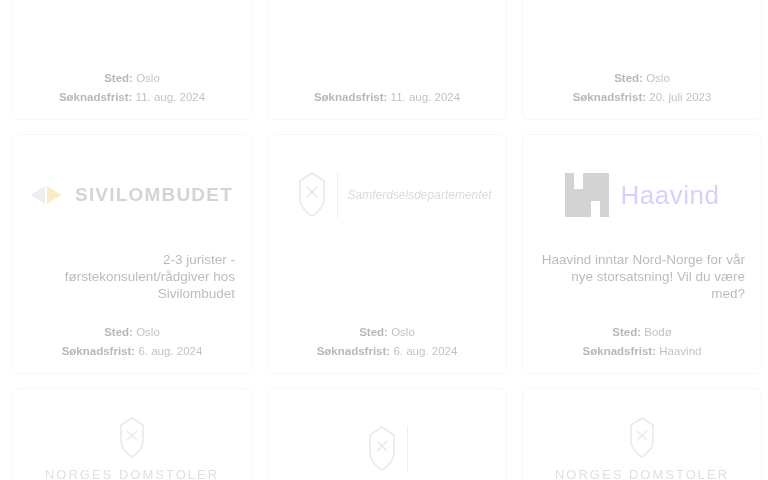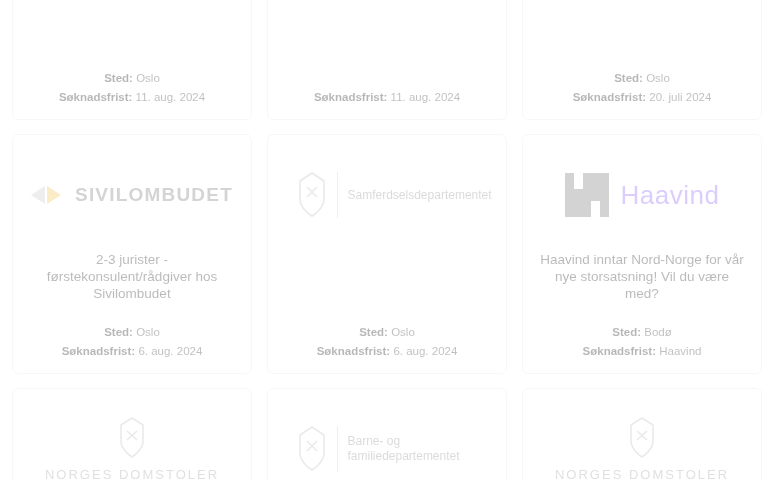--- a/index.html
+++ b/index.html
@@ -47,21 +47,21 @@
     height: 92px;
     width: 100%;
     display: flex;
     align-items: center;
     justify-content: center;
     margin-bottom: 4px;
   }
   .card-title {
     font-size: 13.5px;
     line-height: 17px;
-    text-align: center;
+    text-align: right;
     color: #1b1b1b;
     font-weight: 400;
     margin: 6px 4px 0 4px;
     min-height: 34px;
   }
   .card-meta {
     margin-top: auto;
     width: 100%;
     text-align: center;
   }
@@ -88,20 +88,21 @@
   .logo-sivilombudet .wordmark {
     font-size: 19px;
     letter-spacing: 1.2px;
     font-weight: 700;
     color: #737373;
   }
   .logo-dept {
     display: flex;
     align-items: center;
     gap: 10px;
+    font-style: italic;
   }
   .logo-dept .rule {
     width: 1px;
     height: 46px;
     background: #cccccc;
   }
   .logo-dept .dept-name {
     font-size: 12px;
     color: #8a8a8a;
     line-height: 15px;
@@ -185,21 +186,21 @@
     <div class="card">
       <div class="logo-area empty-logo"></div>
 
       <div class="card-meta">
         <div class="meta-line">
           <span class="meta-label">Sted:</span>
           <span class="meta-value">Oslo</span>
         </div>
         <div class="meta-line">
           <span class="meta-label">Søknadsfrist:</span>
-          <span class="meta-value">20. juli 2024</span>
+          <span class="meta-value">20. juli 2023</span>
         </div>
       </div>
     </div>
 
     <div class="card">
       <div class="logo-area">
         <div class="logo-sivilombudet">
           <svg class="crest" width="34" height="26" viewBox="0 0 34 26">
             <polygon points="0,13 14,4 14,22" fill="#c9c9c9"></polygon>
             <polygon points="16,4 30,13 16,22" fill="#f0c24a"></polygon>
@@ -277,21 +278,20 @@
     </div>
 
     <div class="card">
       <div class="logo-area">
         <div class="logo-dept">
           <svg class="crest" width="30" height="48" viewBox="0 0 30 48">
             <path d="M15 2 L27 10 L27 28 C27 38 15 45 15 45 C15 45 3 38 3 28 L3 10 Z" fill="none" stroke="#bdbdbd" stroke-width="1.6"></path>
             <path d="M10 16 L20 26 M20 16 L10 26" stroke="#bdbdbd" stroke-width="1.6"></path>
           </svg>
           <div class="rule"></div>
-          <span class="dept-name">Barne- og familiedepartementet</span>
         </div>
       </div>
       <div class="card-title"></div>
     </div>
 
     <div class="card">
       <div class="logo-area">
         <div class="logo-domstoler">
           <svg class="crest" width="28" height="44" viewBox="0 0 28 44">
             <path d="M14 2 L25 9 L25 25 C25 34 14 41 14 41 C14 41 3 34 3 25 L3 9 Z" fill="none" stroke="#bdbdbd" stroke-width="1.6"></path>

